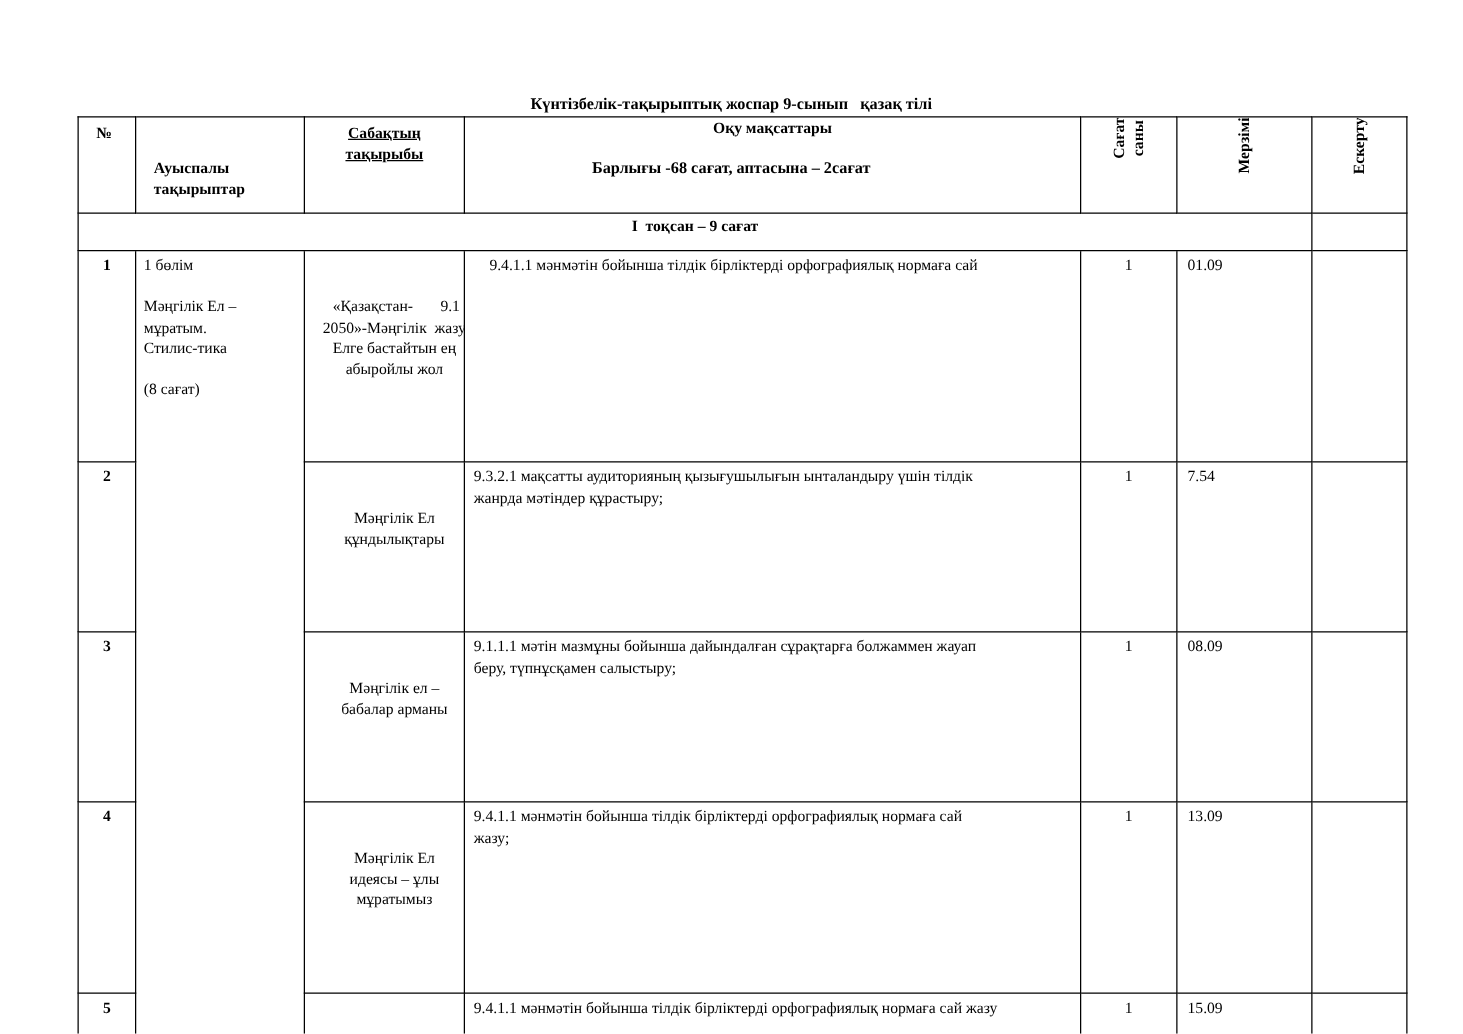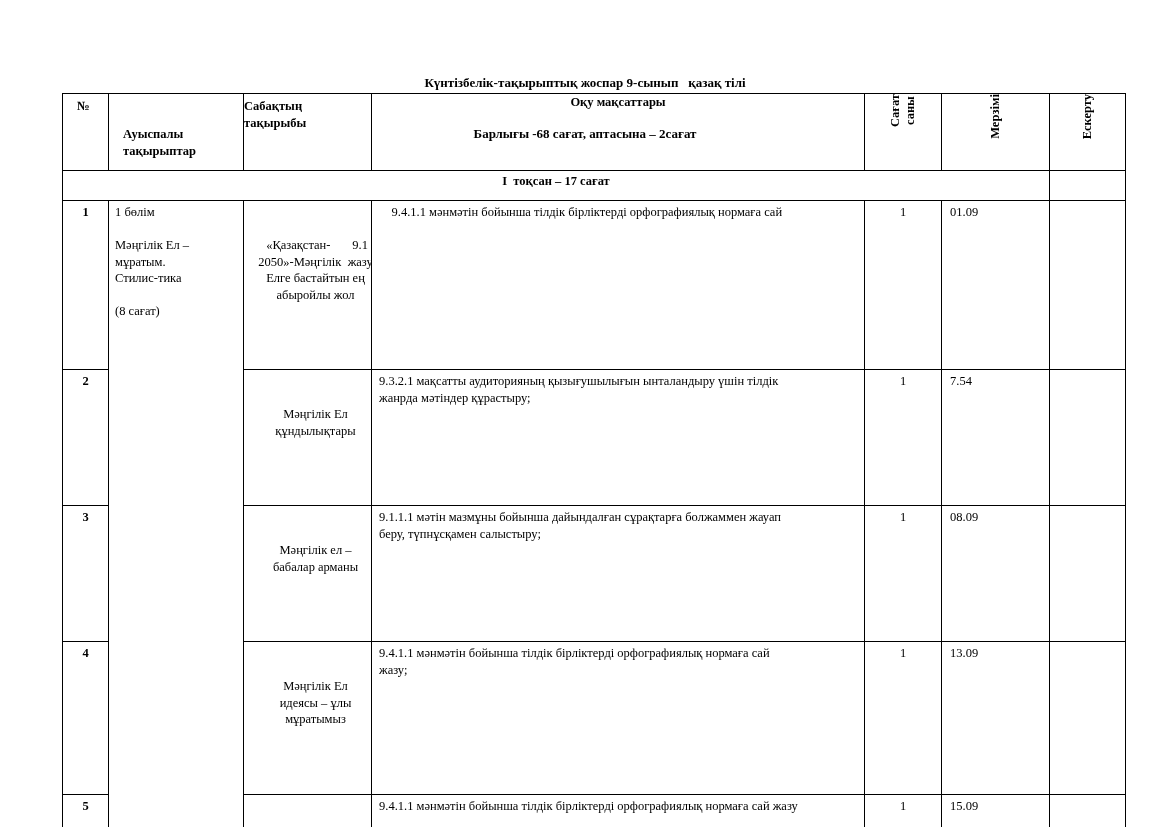--- a/index.html
+++ b/index.html
@@ -38,21 +38,21 @@
     border: 1px solid #000;
     vertical-align: top;
     white-space: pre-wrap;
     overflow: hidden;
   }
   
   tr.hdr { height: 77px; }
   tr.hdr td { font-weight: bold; }
   td.h-num { text-align: left; padding: 4px 0 0 14px; }
   td.h-unit { padding: 32px 0 0 14px; }
-  td.h-topic { text-align: left; padding-top: 4px; }
+  td.h-topic { text-align: center; padding-top: 4px; text-decoration: underline; }
   td.h-obj { text-align: center; vertical-align: middle; }
   td.h-vert { text-align: center; vertical-align: middle; }
   .vert {
     display: inline-block;
     writing-mode: vertical-rl;
     transform: rotate(180deg);
     white-space: pre-line;
     line-height: 15px;
   }
   
@@ -100,21 +100,21 @@
 тақырыптар</td>
         <td class="h-topic">Сабақтың
 тақырыбы</td>
         <td class="h-obj">Оқу мақсаттары</td>
         <td class="h-vert"><span class="vert">Сағат
 саны</span></td>
         <td class="h-vert"><span class="vert">Мерзімі</span></td>
         <td class="h-vert"><span class="vert">Ескерту</span></td>
       </tr>
       <tr class="section-row">
-        <td class="section" colspan="6">I  тоқсан – 17 сағат</td>
+        <td class="section" colspan="6">I  тоқсан – 9 сағат</td>
         <td></td>
       </tr>
     <tr style="height: 81px;">
       <td class="c-num">1</td>
       <td class="c-unit" rowspan="8">1 бөлім
 
 Мәңгілік Ел –
 мұратым.
 Стилис-тика
 

